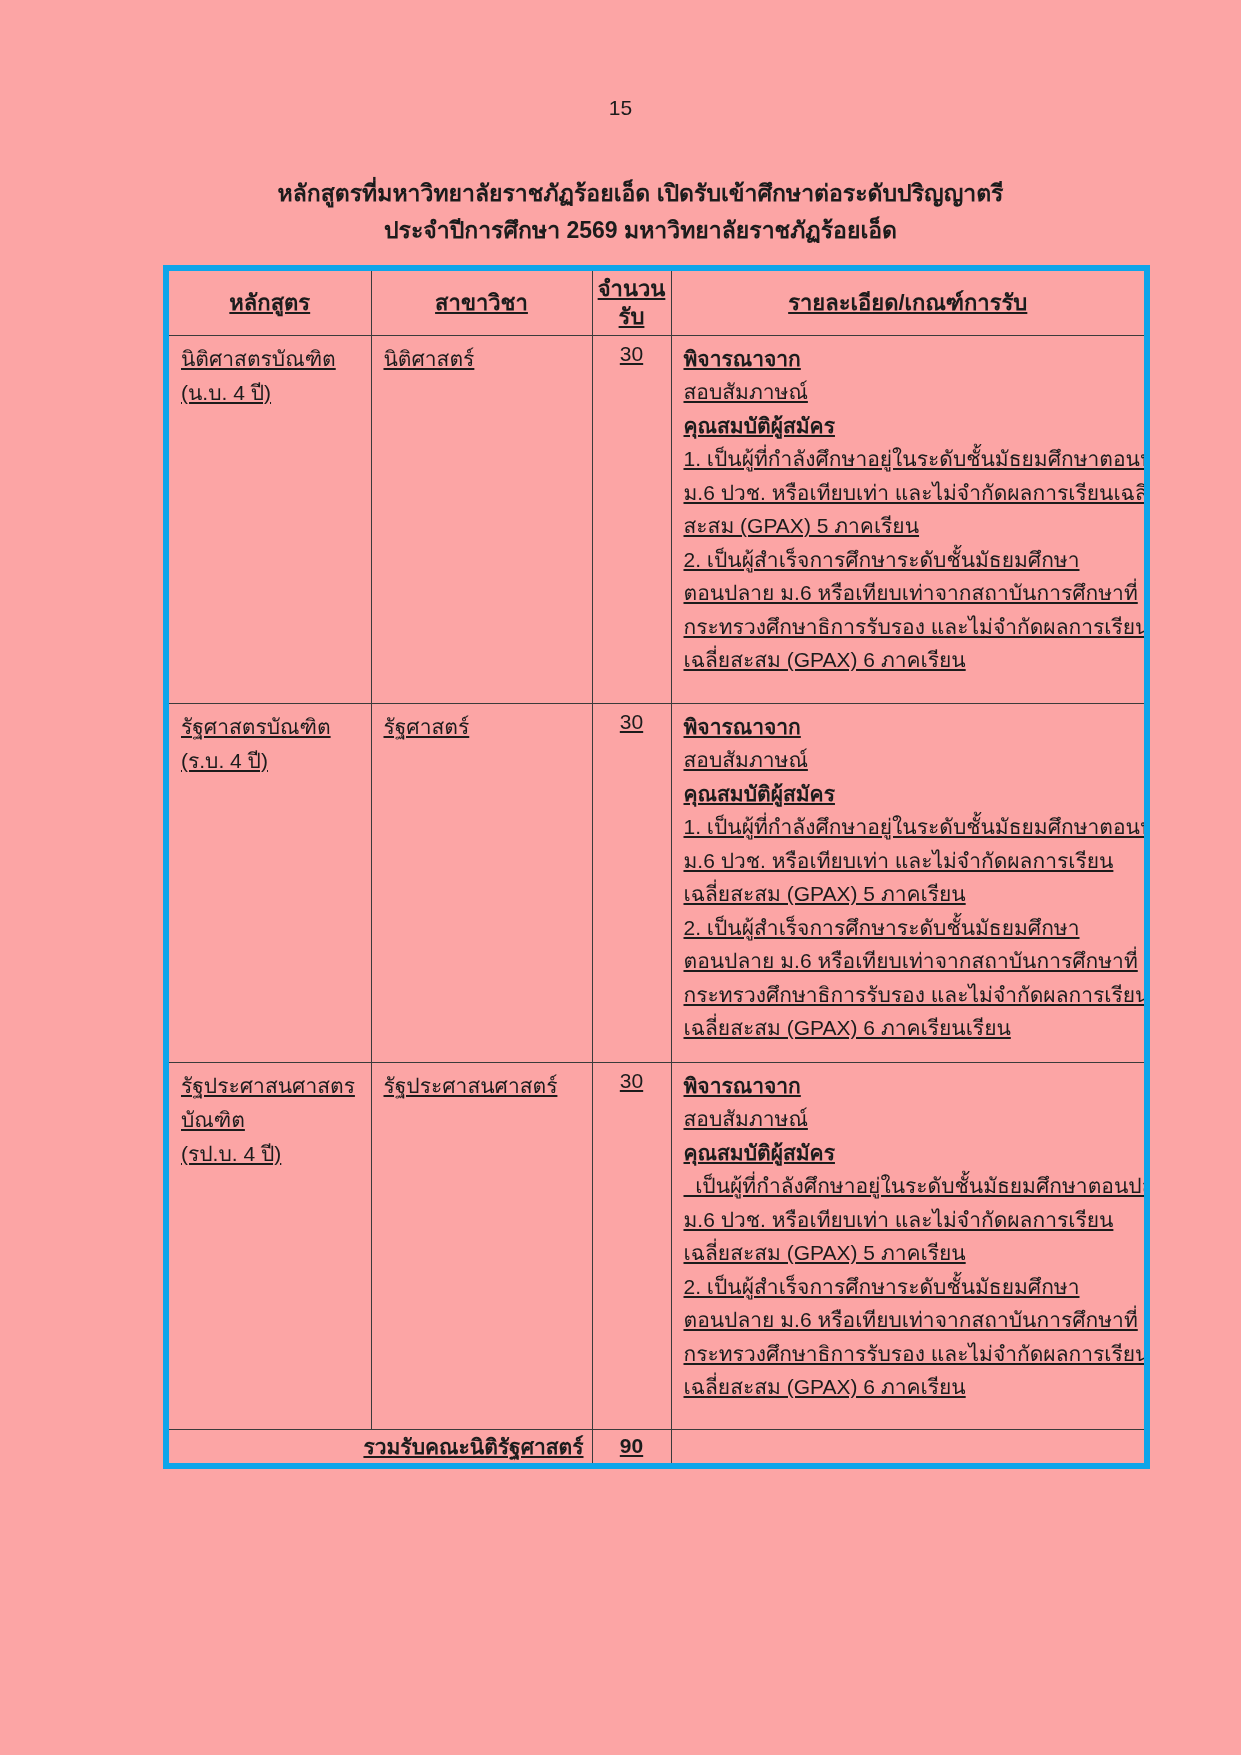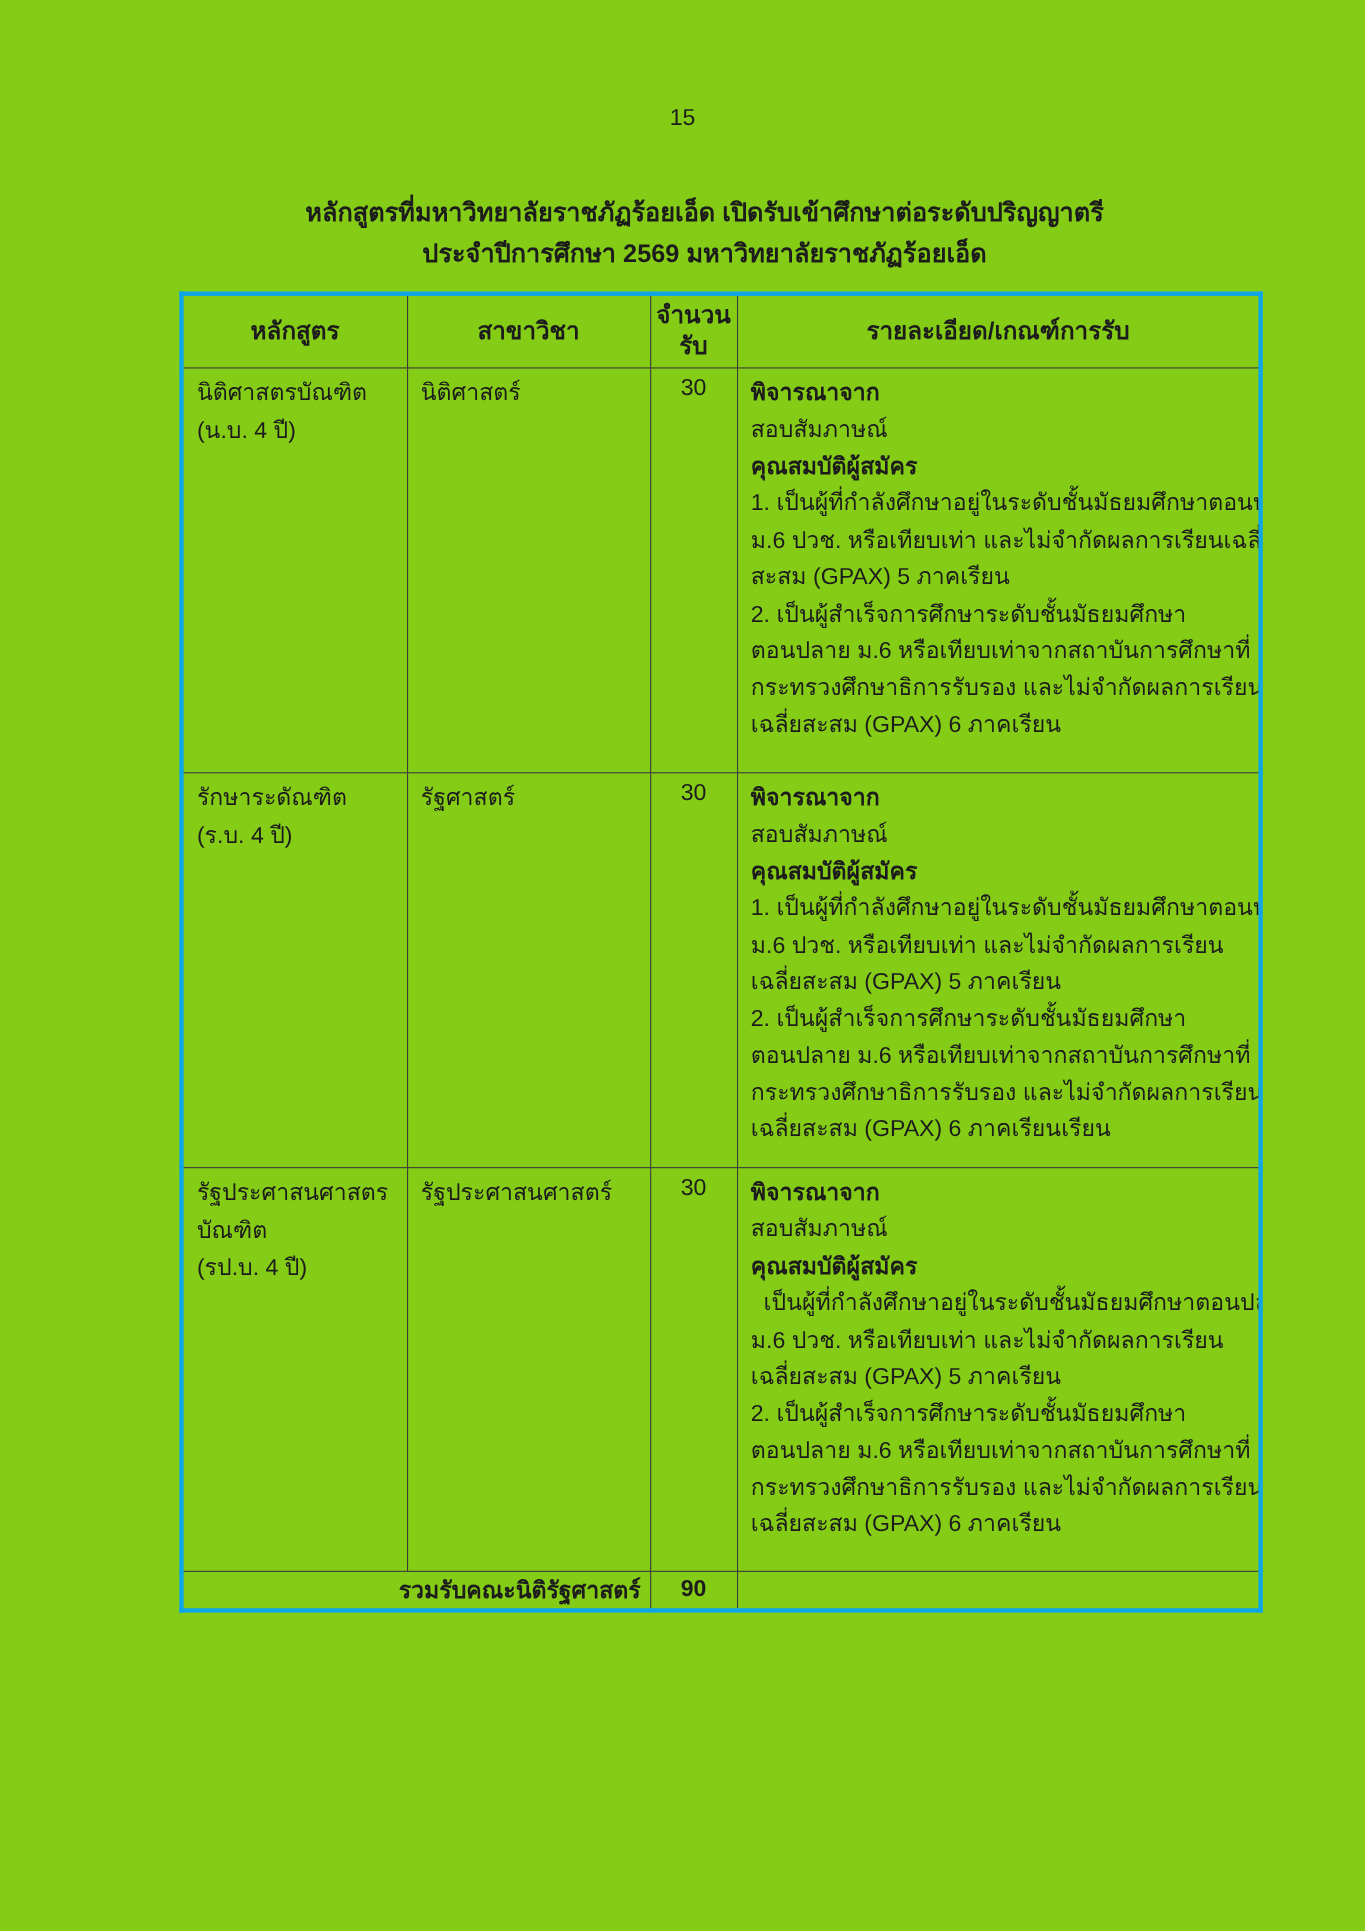--- a/index.html
+++ b/index.html
@@ -1,21 +1,21 @@
 <!DOCTYPE html>
 <html><head>
 <meta charset="utf-8">
 <style>
   html, body { margin: 0; padding: 0; background: #e8e8e8; }
   .page {
     position: relative;
     width: 1241px;
     height: 1755px;
     margin: 0 auto;
-    background: #84cc16;
+    background: #fca5a5;
     font-family: "Liberation Sans", sans-serif;
     color: #1c1c1c;
     overflow: hidden;
   }
   .page-number {
     padding-top: 95px;
     text-align: center;
     font-size: 21px;
     line-height: 26px;
   }
@@ -28,21 +28,22 @@
   .title-line {
     line-height: 37px;
     white-space: nowrap;
     padding-left: 40px;
   }
   table.catalog {
     border-collapse: collapse;
     table-layout: fixed;
     width: 981px;
     margin: 16px 0 0 163px;
-    border: 4px solid #0ea5e9;
+    border: 6px solid #0ea5e9;
+    text-decoration: underline;
   }
   table.catalog th, table.catalog td {
     border: 1.5px solid #3b3b3b;
     vertical-align: top;
     overflow: hidden;
   }
   col.c-program { width: 205px; }
   col.c-major   { width: 221px; }
   col.c-seats   { width: 79px;  }
   col.c-details { width: 476px; }
@@ -145,21 +146,21 @@
           <div class="dline">สะสม (GPAX) 5 ภาคเรียน</div>
           <div class="dline">2. เป็นผู้สำเร็จการศึกษาระดับชั้นมัธยมศึกษา</div>
           <div class="dline">ตอนปลาย ม.6 หรือเทียบเท่าจากสถาบันการศึกษาที่</div>
           <div class="dline">กระทรวงศึกษาธิการรับรอง และไม่จำกัดผลการเรียน</div>
           <div class="dline">เฉลี่ยสะสม (GPAX) 6 ภาคเรียน</div>
         </td>
       </tr>
 
       <tr class="data-row row-2">
         <td>
-          <div class="cline">รักษาระดัณฑิต</div>
+          <div class="cline">รัฐศาสตรบัณฑิต</div>
           <div class="cline">(ร.บ. 4 ปี)</div>
         </td>
         <td>
           <div class="cline">รัฐศาสตร์</div>
         </td>
         <td class="seats-cell">30</td>
         <td>
           <div class="dline bold">พิจารณาจาก</div>
           <div class="dline">สอบสัมภาษณ์</div>
           <div class="dline bold">คุณสมบัติผู้สมัคร</div>

